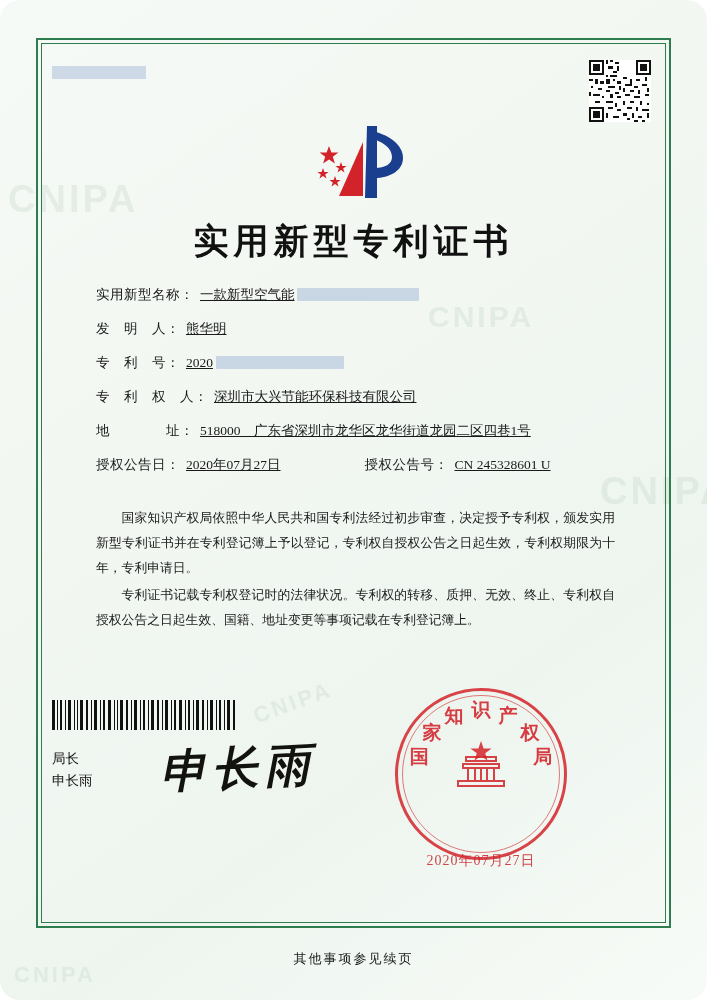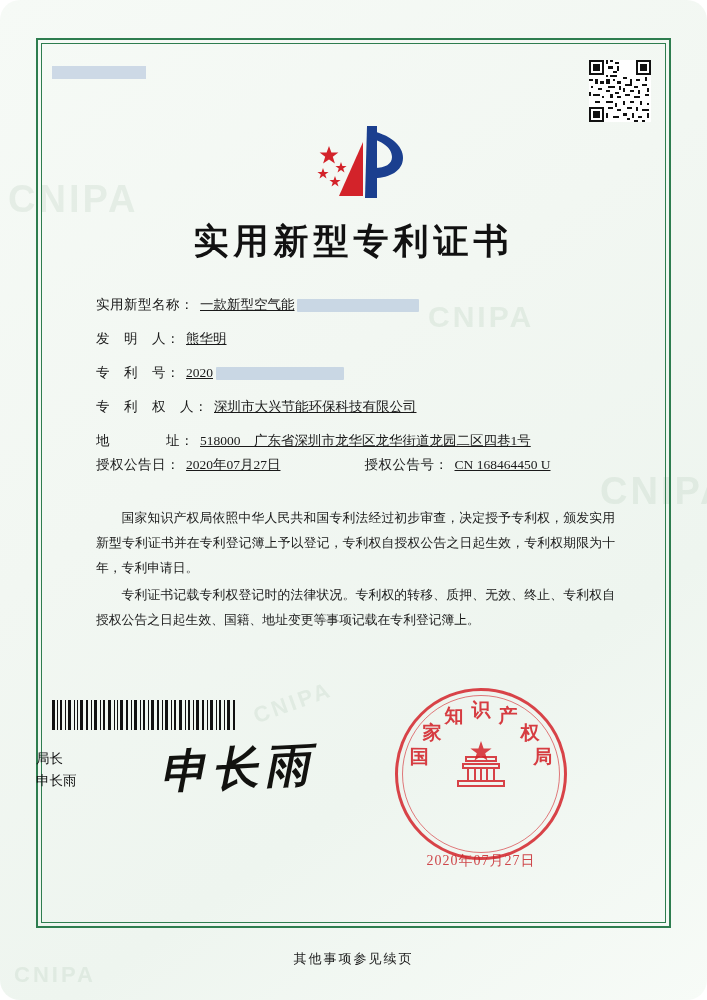--- a/index.html
+++ b/index.html
@@ -106,21 +106,21 @@
     position: absolute;
     left: 44px; right: 30px; top: 232px;
     font-size: 13.5px;
     color: #1a1a1a;
     line-height: 1;
   }
   .field {
     position: relative;
     height: 34px;
     display: flex;
-    align-items: center;
+    align-items: flex-start;
   }
   .flabel {
     display: inline-block;
     white-space: nowrap;
     letter-spacing: 0.5px;
   }
   .fvalue {
     margin-left: 6px;
     white-space: nowrap;
     text-decoration: underline;
@@ -148,21 +148,21 @@
   }
   #barcode i {
     position: absolute;
     top: 0; bottom: 0;
     background: #111;
   }
 
   
   #sig-label {
     position: absolute;
-    left: 36px; top: 748px;
+    left: 52px; top: 748px;
     font-size: 13.5px;
     line-height: 1.65;
     color: #111;
   }
   #sig-script {
     position: absolute;
     left: 160px; top: 738px;
     font-size: 46px;
     font-family: "Liberation Serif", "DejaVu Serif", serif;
     font-style: italic;
@@ -384,21 +384,21 @@
       <div class="field">
         <span class="flabel">地　　　　址：</span>
         <span class="fvalue">518000　广东省深圳市龙华区龙华街道龙园二区四巷1号</span>
       </div>
 
       <div class="field field-row2">
         <span class="flabel">授权公告日：</span>
         <span class="fvalue">2020年07月27日</span>
         <span class="col2">
           <span class="flabel">授权公告号：</span>
-          <span class="fvalue">CN 168464450 U</span>
+          <span class="fvalue">CN 245328601 U</span>
         </span>
       </div>
     </div>
 
     <div id="paras">
       <p>国家知识产权局依照中华人民共和国专利法经过初步审查，决定授予专利权，颁发实用新型专利证书并在专利登记簿上予以登记，专利权自授权公告之日起生效，专利权期限为十年，专利申请日。</p>
       <p>专利证书记载专利权登记时的法律状况。专利权的转移、质押、无效、终止、专利权自授权公告之日起生效、国籍、地址变更等事项记载在专利登记簿上。</p>
     </div>
   </div>
 

